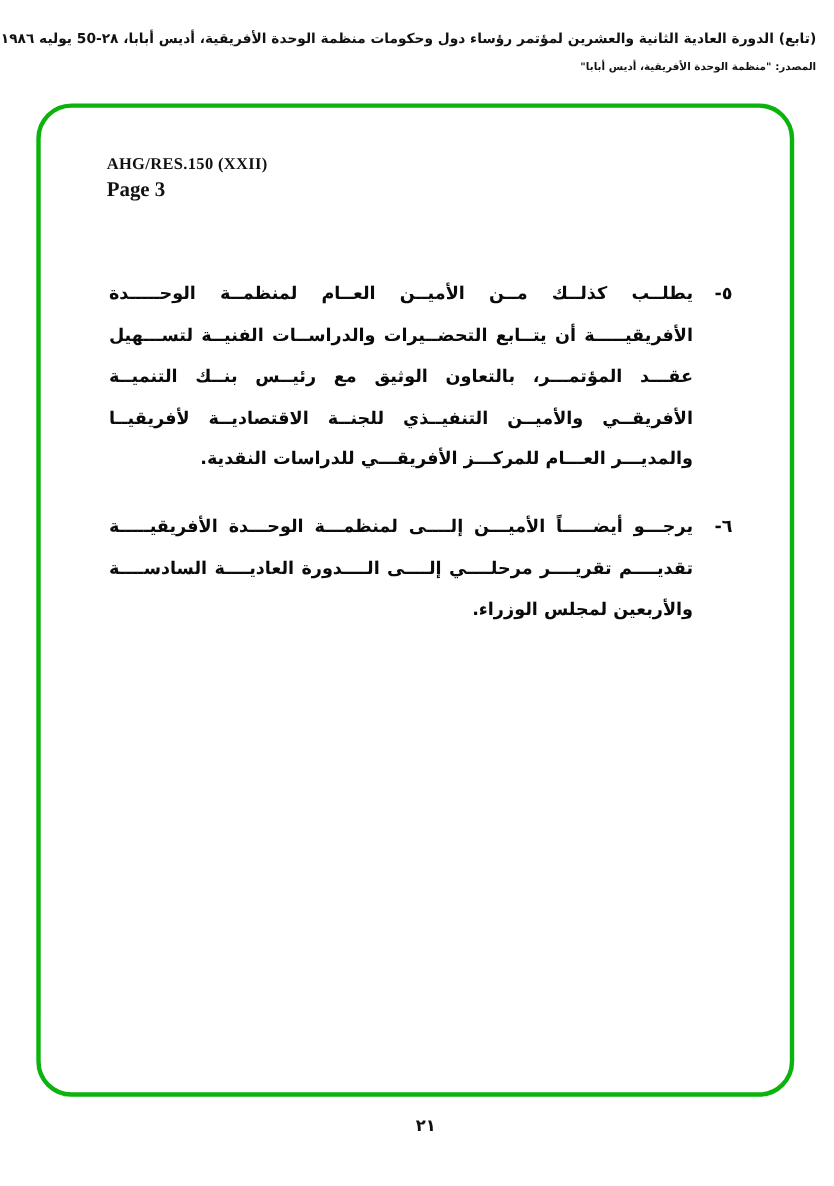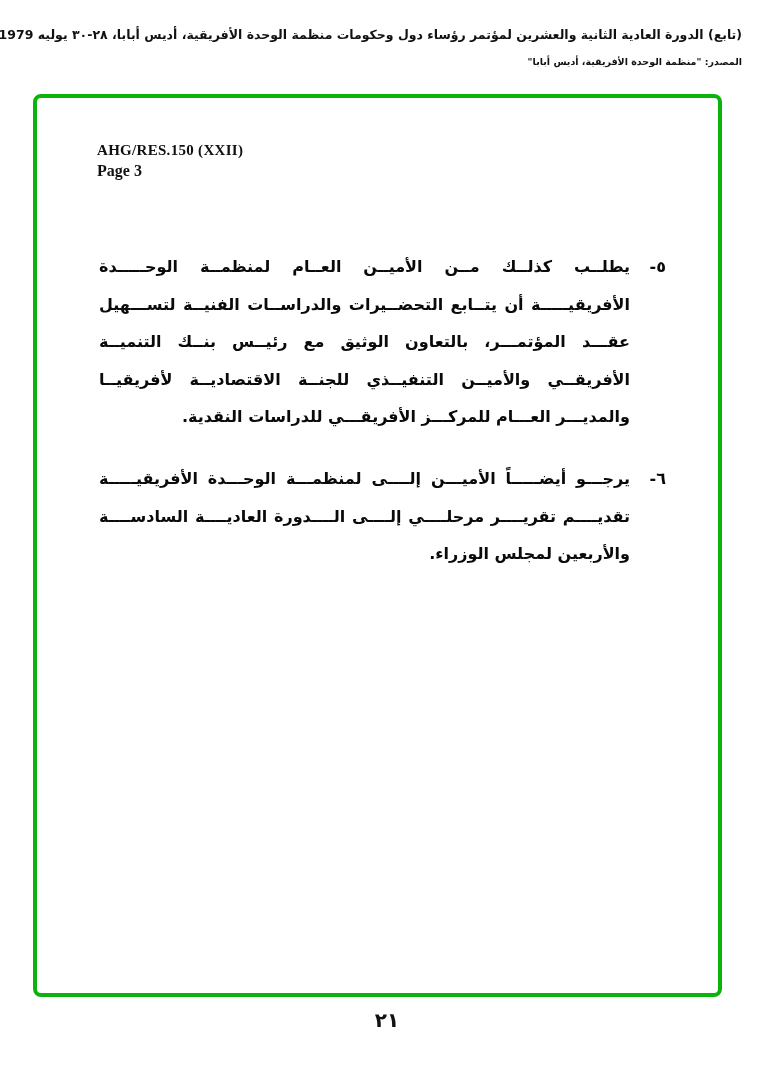--- a/index.html
+++ b/index.html
@@ -22,55 +22,55 @@
   .source-line {
     position: absolute; top: 56px; right: 16px;
     direction: rtl; text-align: right;
     font-weight: bold; font-size: 9.5px;
   }
 
   .frame {
     position: absolute; left: 33px; top: 94px;
     width: 689px; height: 903px;
     border: 4px solid var(--green);
-    border-radius: 8px;
+    border-radius: 32px;
     background: #ffffff;
   }
 
   .ref-block {
     position: absolute; top: 44px; left: 60px;
     font-family: "Liberation Serif", serif;
   }
   .doc-ref { font-weight: bold; font-size: 15px; letter-spacing: 0.3px; }
-  .page-label { font-weight: bold; font-size: 16px; margin-top: 3px; }
+  .page-label { font-weight: bold; font-size: 19px; margin-top: 3px; }
 
   .body-text {
     position: absolute; top: 150px; right: 52px; left: 62px;
     direction: rtl;
   }
   .para {
     display: flex; direction: rtl;
     font-weight: bold; font-size: 16px; line-height: 2.35;
     color: #0a0a0a;
     margin-bottom: 24px;
   }
   .para-num { flex: 0 0 36px; white-space: nowrap; }
   .para-text { flex: 1; text-align: justify; }
 
   .footer-page-num {
     position: absolute; bottom: 46px; left: 0; width: 100%;
-    text-align: center; font-weight: bold; font-size: 20px; padding-left: 16px;
+    text-align: center; font-weight: bold; font-size: 15px; padding-left: 16px;
   }
 </style>
 </head>
 <body>
 
 <div class="page">
 
-  <div class="header-line">(تابع)  الدورة العادية الثانية والعشرين لمؤتمر رؤساء دول وحكومات منظمة الوحدة الأفريقية، أديس أبابا، ٢٨-٣٠ يوليه 1979</div>
+  <div class="header-line">(تابع)  الدورة العادية الثانية والعشرين لمؤتمر رؤساء دول وحكومات منظمة الوحدة الأفريقية، أديس أبابا، ٢٨-50 يوليه ١٩٨٦</div>
 
   <div class="source-line">المصدر:  "منظمة الوحدة الأفريقية، أديس أبابا"</div>
 
   <div class="frame">
 
     <div class="ref-block">
       <div class="doc-ref">AHG/RES.150 (XXII)</div>
       <div class="page-label">Page 3</div>
     </div>
 

